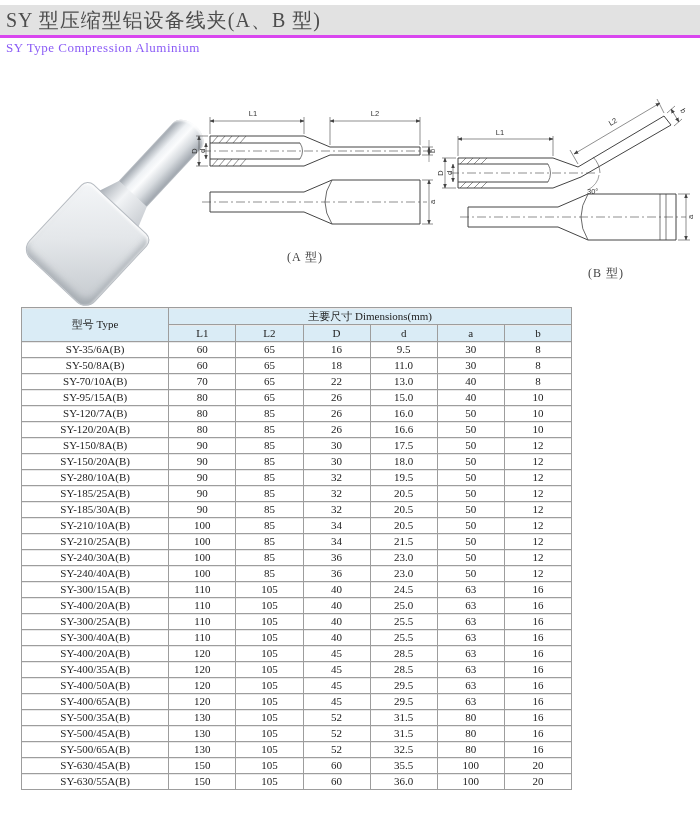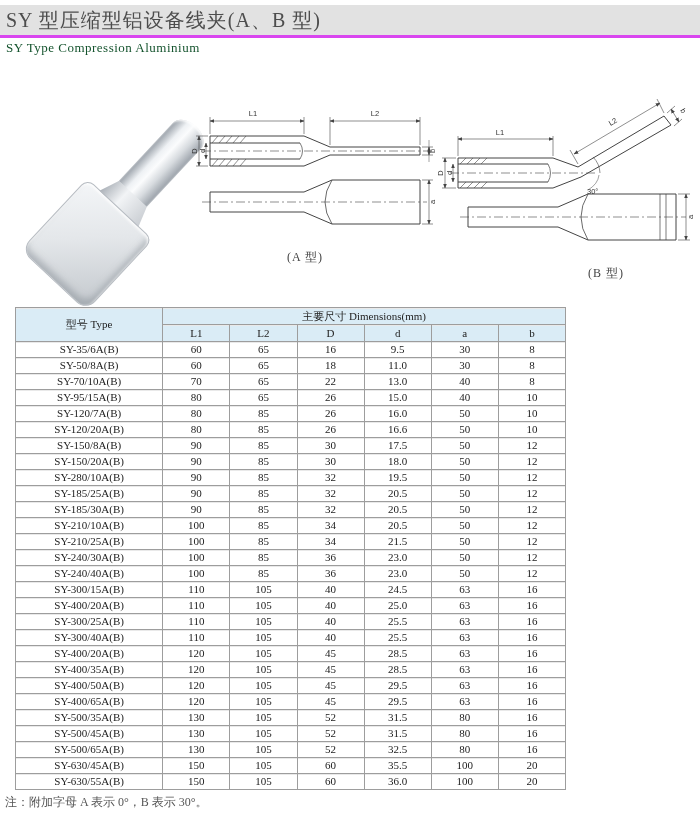--- a/index.html
+++ b/index.html
@@ -10,21 +10,21 @@
   
   .title-bar{
     position:absolute;top:5px;left:0;width:700px;height:30px;
     background:#e2e2e2;border-bottom:3px solid #d946ef;
     display:flex;align-items:center;
   }
   .title-bar .t{
     font-size:20px;color:#4d4d4d;padding-left:6px;letter-spacing:1px;white-space:nowrap;
   }
   .subtitle{
-    position:absolute;top:40px;left:6px;font-size:13px;color:#14532d;letter-spacing:.5px;
+    position:absolute;top:40px;left:6px;font-size:13px;color:#8b5cf6;letter-spacing:.5px;
   }
   
   .photo{position:absolute;left:30px;top:108px;width:175px;height:165px;}
   .assembly{
     position:absolute;left:44px;top:-12px;width:90px;height:205px;
     transform:rotate(43deg);transform-origin:50% 55%;
   }
   .barrel{
     position:absolute;left:26px;top:0;width:38px;height:96px;
     background:linear-gradient(90deg,#9aa1a9 0%,#eef1f4 28%,#fbfcfd 45%,#d7dbdf 70%,#99a0a8 100%);
@@ -43,21 +43,21 @@
     box-shadow:inset 0 2px 3px rgba(255,255,255,.9), inset -4px -5px 6px rgba(140,147,155,.55);
   }
   
   .drawA{position:absolute;left:192px;top:104px;}
   .drawB{position:absolute;left:438px;top:80px;}
   .fig-label{position:absolute;font-size:12px;color:#444;letter-spacing:1px;}
   .fig-label.a{left:287px;top:249px;}
   .fig-label.b{left:588px;top:251px;margin-top:14px;}
   svg text{font-family:"Liberation Sans","DejaVu Sans",sans-serif;fill:#333;font-size:7.5px;}
   
-  .tbl-wrap{position:absolute;left:15px;top:307px;width:551px;}
+  .tbl-wrap{position:absolute;left:21px;top:307px;width:551px;}
   table.dim{
     width:100%;border-collapse:collapse;table-layout:fixed;
     font-size:11px;color:#222;
   }
   table.dim th,table.dim td{
     border:1px solid #9d9d9d;text-align:center;vertical-align:middle;
     padding:0;height:15px;line-height:15px;overflow:hidden;white-space:nowrap;
     box-shadow:inset 0 1px 0 #e9e9e9;
   }
   table.dim thead th{background:#daecf6;height:16px;font-weight:normal;}
@@ -452,15 +452,14 @@
             <td>105</td>
             <td>60</td>
             <td>36.0</td>
             <td>100</td>
             <td>20</td>
           </tr>
         </tbody>
     </table>
   </div>
 
-  <div class="note">注：附加字母 A 表示 0°，B 表示 30°。</div>
 
 </div>
 
 </body></html>

